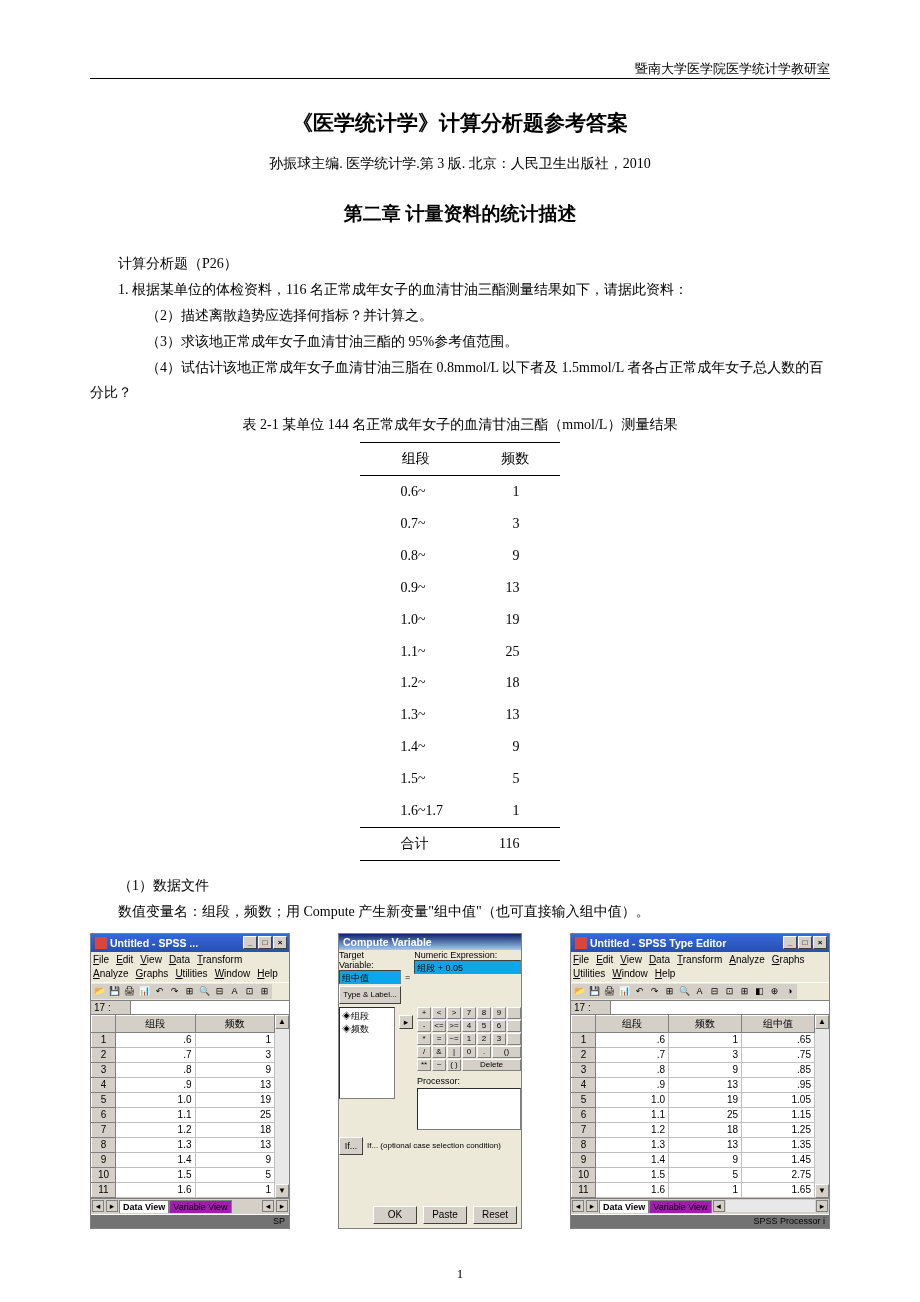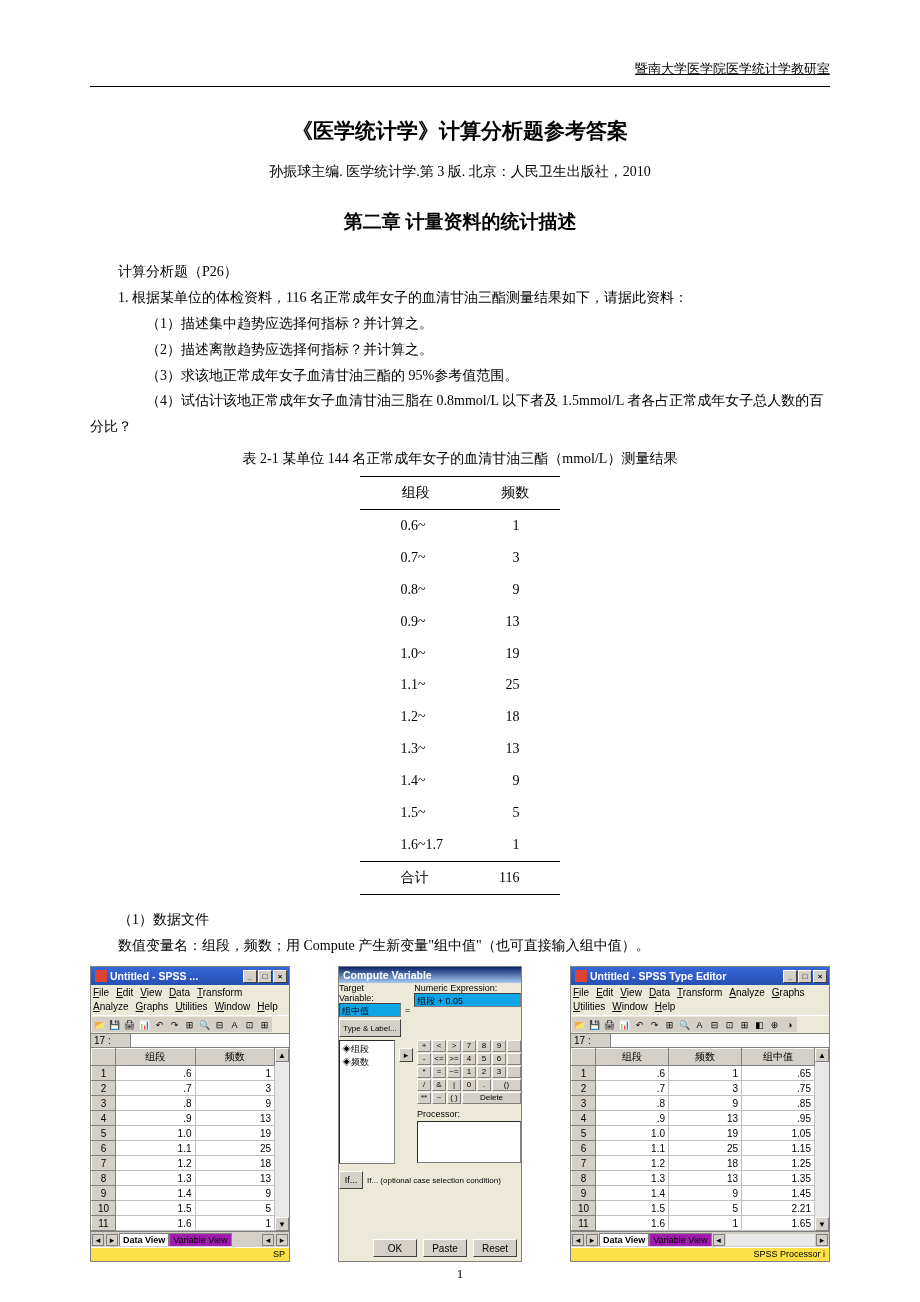--- a/index.html
+++ b/index.html
@@ -1,18 +1,18 @@
 <!DOCTYPE html>
 <html><head>
 <meta charset="utf-8">
 <style>
 *{box-sizing:border-box;margin:0;padding:0}
 body{width:920px;height:1302px;background:#fff;font-family:"SimSun","宋体",serif;font-size:14px;color:#000;position:relative}
 .page{padding:60px 90px 40px 90px}
-.header-right{text-align:right;font-size:13px;margin-bottom:8px;text-decoration:underline}
+.header-right{text-align:right;font-size:13px;margin-bottom:0;}
 .hr-line{border:0;border-top:1px solid #000;margin-bottom:30px}
 .title{text-align:center;font-size:21px;margin:10px 0 18px}
 .subtitle{text-align:center;font-size:14px;margin-bottom:28px}
 .chapter{text-align:center;font-size:19px;margin-bottom:24px}
 .body-text{font-size:14px;line-height:1.85}
 .para{text-indent:2em}
 .indent1{text-indent:4em}
 .table-caption{text-align:center;margin-top:6px;margin-bottom:4px}
 table.data{margin:0 auto;border-collapse:collapse;font-size:14px}
 table.data th{padding:3px 28px;font-weight:normal;text-align:center}
@@ -38,28 +38,28 @@
 .editrow{display:flex;border-bottom:1px solid #808080}
 .editrow .cell-id{width:40px;background:#d4d0c8;border-right:1px solid #808080;padding:1px 3px;font-size:10px}
 table.sheet{border-collapse:collapse;width:100%;background:#fff;table-layout:fixed}
 table.sheet th{background:#d4d0c8;border:1px solid #808080;border-top-color:#fff;border-left-color:#fff;font-weight:normal;font-size:10px;padding:1px}
 table.sheet td{border:1px solid #c0c0c0;padding:1px 3px;font-size:10px;text-align:right;height:15px}
 table.sheet td.rn{background:#d4d0c8;text-align:center;border:1px solid #808080;border-top-color:#fff;border-left-color:#fff;width:24px}
 .tabrow{display:flex;align-items:center;background:#d4d0c8;border-top:1px solid #808080;height:16px;font-size:9px}
 .tabrow .nav{width:12px;height:12px;border:1px solid #808080;background:#d4d0c8;display:flex;align-items:center;justify-content:center;margin:0 1px}
 .tabrow .tab{padding:1px 3px;background:#fff;border:1px solid #808080;border-bottom:0;font-weight:bold}
 .tabrow .tab.inactive{background:#a21caf;font-weight:normal}
-.statusbar{background:#fde047;border-top:1px solid #fff;height:14px;font-size:9px;text-align:right;padding:1px 4px}
+.statusbar{background:#737373;border-top:1px solid #fff;height:14px;font-size:9px;text-align:right;padding:1px 4px}
 .dlg-title{background:linear-gradient(#0a246a,#a6caf0);color:#fff;font-weight:bold;padding:2px 4px;font-size:10.5px}
 .dlg-body{font-size:9px;display:flex;flex-direction:column;gap:3px;flex:1}
 .field-row{display:flex;gap:4px}
 .field-col{display:flex;flex-direction:column;flex:1}
 .field-label{font-size:9px}
 .input-box{background:#0ea5e9;border:1px solid #808080;border-top-color:#404040;border-left-color:#404040;padding:1px 2px;font-size:9px;height:14px}
-.listbox{background:#fff;border:1px inset #808080;height:124px;padding:2px;font-size:9px;overflow:hidden}
+.listbox{background:#fff;border:1px inset #808080;height:92px;padding:2px;font-size:9px;overflow:hidden}
 .keypad{display:grid;grid-template-columns:repeat(7,14px);gap:1px}
 .kbtn{width:14px;height:12px;background:#d4d0c8;border:1px solid #fff;border-right-color:#808080;border-bottom-color:#808080;font-size:8px;text-align:center;line-height:10px}
 .kbtn.wide{grid-column:span 2;width:auto}
 .dlg-buttons{display:flex;gap:6px;justify-content:flex-end;padding:4px}
 .btn{min-width:44px;height:18px;background:#d4d0c8;border:1px solid #fff;border-right-color:#404040;border-bottom-color:#404040;font-size:10px}
 .footer-page{text-align:center;font-size:13px;position:absolute;bottom:20px;width:100%;left:0}
 .sheet-wrap{flex:1;overflow:hidden}
 .arrow-btn{width:14px;height:14px;background:#d4d0c8;border:1px solid #fff;border-right-color:#404040;border-bottom-color:#404040;display:flex;align-items:center;justify-content:center;font-size:9px}
 .opt-row{display:flex;align-items:center;gap:4px;margin-top:4px}
 .scrollv{display:flex;flex-direction:column}
@@ -71,21 +71,20 @@
 <div class="page">
   <div class="header-right">暨南大学医学院医学统计学教研室</div>
   <hr class="hr-line">
   <h1 class="title">《医学统计学》计算分析题参考答案</h1>
   <div class="subtitle">孙振球主编. 医学统计学.第 3 版. 北京：人民卫生出版社，2010</div>
   <h2 class="chapter">第二章  计量资料的统计描述</h2>
 
   <div class="body-text">
     <div class="para">计算分析题（P26）</div>
     <div class="para">1. 根据某单位的体检资料，116 名正常成年女子的血清甘油三酯测量结果如下，请据此资料：</div>
-    <div class="indent1">（1）描述集中趋势应选择何指标？并计算之。</div>
     <div class="indent1">（2）描述离散趋势应选择何指标？并计算之。</div>
     <div class="indent1">（3）求该地正常成年女子血清甘油三酯的 95%参考值范围。</div>
     <div style="text-indent:4em">（4）试估计该地正常成年女子血清甘油三脂在 0.8mmol/L 以下者及 1.5mmol/L 者各占正常成年女子总人数的百分比？</div>
     <div class="table-caption">表 2-1 某单位 144 名正常成年女子的血清甘油三酯（mmol/L）测量结果</div>
 
     <table class="data">
       <tbody>
           <tr class="top-rule mid-rule">
         <th>组段</th>
         <th>频数</th>
@@ -445,21 +444,21 @@
           <tr>
                   <td class="rn">9</td>
                   <td>1.4</td>
                   <td>9</td>
                   <td>1.45</td>
                 </tr>
           <tr>
                   <td class="rn">10</td>
                   <td>1.5</td>
                   <td>5</td>
-                  <td>2.21</td>
+                  <td>2.75</td>
                 </tr>
           <tr>
                   <td class="rn">11</td>
                   <td>1.6</td>
                   <td>1</td>
                   <td>1.65</td>
                 </tr>
         </tbody>
             </table>
         </div>

